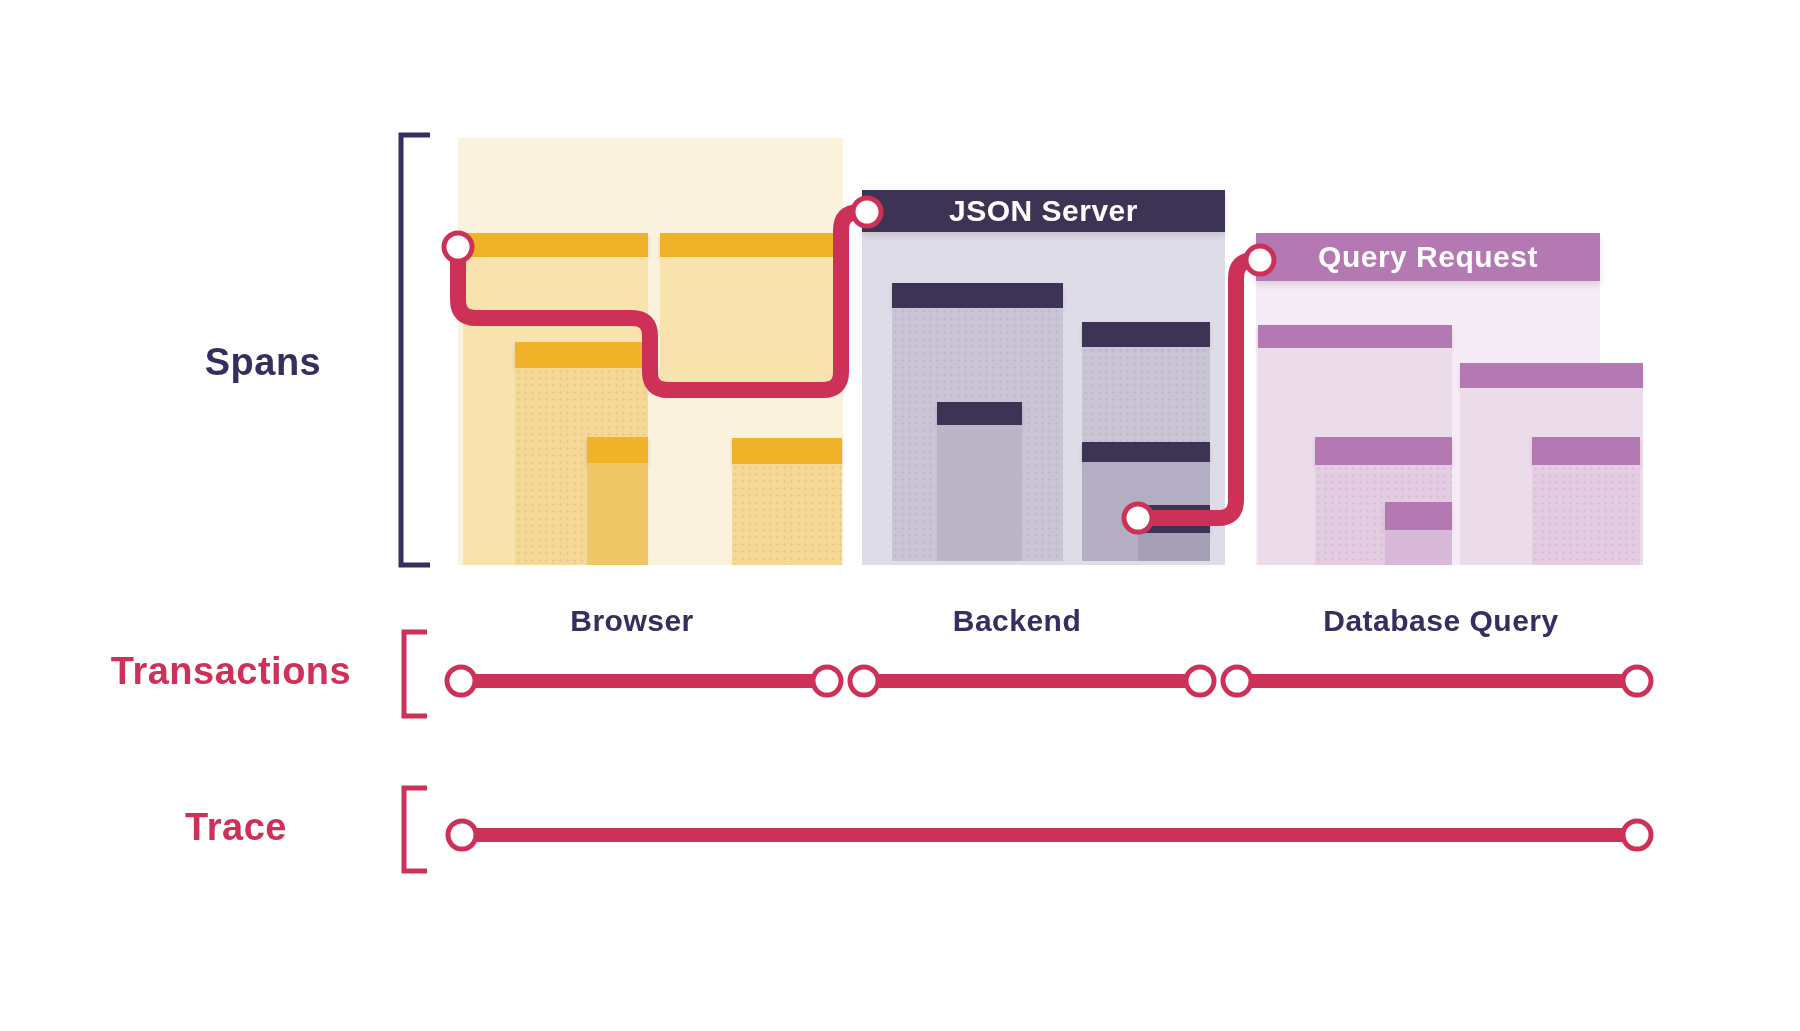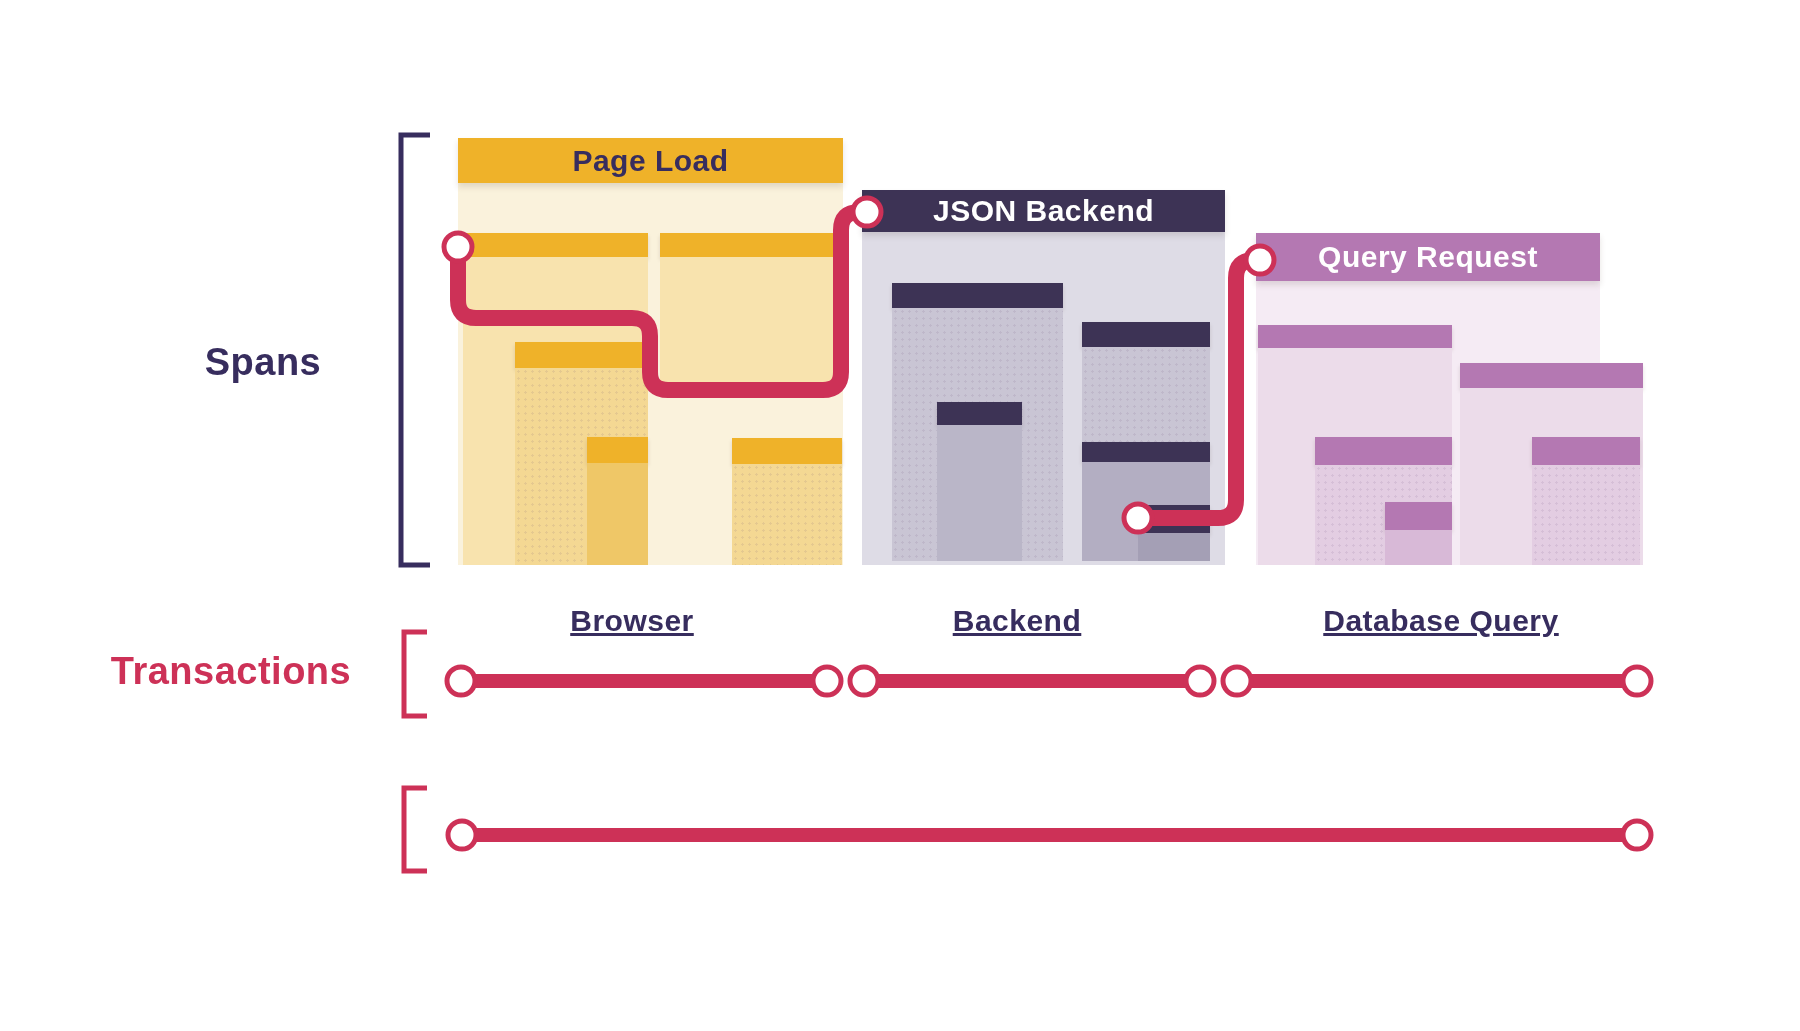--- a/index.html
+++ b/index.html
@@ -25,36 +25,37 @@
   .dotted{background-image:radial-gradient(rgba(90,60,110,.10) 1.3px, transparent 1.3px);
     background-size:7px 7px;}
   
   .hdr-gold{background:var(--gold);}
   .hdr-navy{background:var(--navy);}
   .hdr-purple{background:var(--purple);}
   .title-navy{color:var(--navyText);}
   .title-white{color:#ffffff;}
   
   .caption{position:absolute;width:320px;text-align:center;font-weight:700;
-    font-size:30px;color:var(--navyText);letter-spacing:.5px;text-decoration:underline;}
+    font-size:30px;color:var(--navyText);letter-spacing:.5px;}
   
   .connector-layer{position:absolute;left:0;top:0;z-index:5;pointer-events:none;}
   .bracket-navy{stroke:var(--navyText);stroke-width:5;fill:none;}
   .bracket-red{stroke:var(--red);stroke-width:5;fill:none;}
   .trace-path{stroke:var(--red);stroke-width:16;fill:none;stroke-linecap:round;}
   .flat-line{stroke:var(--red);stroke-width:14;fill:none;stroke-linecap:round;}
   .trace-node{fill:#ffffff;stroke:var(--red);stroke-width:5;}
 </style>
 </head>
 <body>
 
 <div class="canvas">
 
   <div class="row-label navy" style="left:103px;top:339px;">Spans</div>
   <div class="row-label red" style="left:71px;top:648px;text-align:center;">Transactions</div>
+  <div class="row-label red" style="left:76px;top:804px;">Trace</div>
 
   <div class="panel" style="left:458px;top:138px;width:385px;height:427px;">
     <div class="panel-body" style="background:var(--goldPanel);"></div>
 
     <div class="span-block" style="left:5px;top:95px;width:185px;height:332px;">
       <div class="block-header hdr-gold" style="height:24px;"></div>
       <div class="block-body" style="background:var(--goldChild);"></div>
     </div>
     <div class="span-block" style="left:57px;top:204px;width:133px;height:223px;">
       <div class="block-header hdr-gold" style="height:26px;"></div>
@@ -66,23 +67,20 @@
     </div>
     <div class="span-block" style="left:202px;top:95px;width:182px;height:150px;">
       <div class="block-header hdr-gold" style="height:24px;"></div>
       <div class="block-body" style="background:var(--goldChild);"></div>
     </div>
     <div class="span-block" style="left:274px;top:300px;width:110px;height:127px;">
       <div class="block-header hdr-gold" style="height:26px;"></div>
       <div class="block-body dotted" style="background-color:var(--goldGrand);"></div>
     </div>
 
-    <div class="panel-header hdr-gold" style="height:45px;">
-      <span class="panel-title title-navy">Page Load</span>
-    </div>
   </div>
 
   <div class="panel" style="left:862px;top:190px;width:363px;height:375px;">
     <div class="panel-body" style="background:var(--navyPanel);"></div>
     <div class="span-block" style="left:30px;top:93px;width:171px;height:278px;">
       <div class="block-header hdr-navy" style="height:25px;"></div>
       <div class="block-body dotted" style="background-color:var(--navyChild);"></div>
     </div>
     <div class="span-block" style="left:75px;top:212px;width:85px;height:159px;">
       <div class="block-header hdr-navy" style="height:23px;"></div>
@@ -94,21 +92,21 @@
     </div>
     <div class="span-block" style="left:220px;top:252px;width:128px;height:119px;">
       <div class="block-header hdr-navy" style="height:20px;"></div>
       <div class="block-body" style="background:var(--navyB1);"></div>
     </div>
     <div class="span-block" style="left:276px;top:315px;width:72px;height:56px;">
       <div class="block-header hdr-navy" style="height:28px;"></div>
       <div class="block-body" style="background:var(--navyB2);"></div>
     </div>
     <div class="panel-header hdr-navy" style="height:42px;">
-      <span class="panel-title title-white">JSON Backend</span>
+      <span class="panel-title title-white">JSON Server</span>
     </div>
   </div>
 
   <div class="panel" style="left:1256px;top:233px;width:344px;height:332px;">
     <div class="panel-body" style="background:var(--purplePanel);"></div>
     <div class="span-block" style="left:2px;top:92px;width:194px;height:240px;">
       <div class="block-header hdr-purple" style="height:23px;"></div>
       <div class="block-body" style="background:var(--purpleChild);"></div>
     </div>
     <div class="span-block" style="left:59px;top:204px;width:137px;height:128px;">

